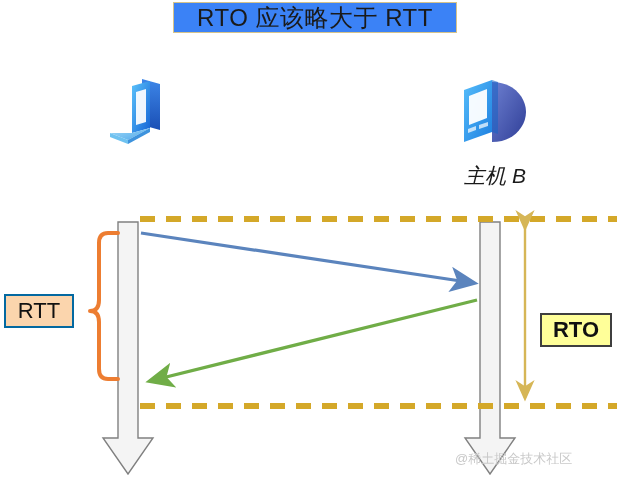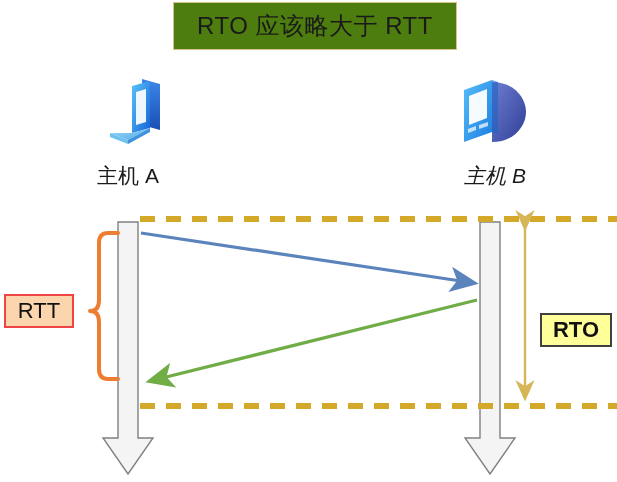--- a/index.html
+++ b/index.html
@@ -24,23 +24,23 @@
     width: 617px;
     height: 482px;
   }
 
   
   .title-box {
     position: absolute;
     left: 173px;
     top: 2px;
     width: 284px;
-    height: 48px;
+    height: 31px;
     box-sizing: border-box;
-    background: #4d7c0f;
+    background: #3b82f6;
     border: 1px solid #d6c38a;
     display: flex;
     align-items: center;
     justify-content: center;
     font-size: 24px;
     color: #1a1a1a;
     letter-spacing: 0.5px;
     z-index: 5;
   }
 
@@ -74,21 +74,21 @@
     font-size: 22px;
     color: #111111;
     z-index: 6;
   }
   #rtt-tag {
     left: 4px;
     top: 294px;
     width: 70px;
     height: 34px;
     background: #fbd5ad;
-    border: 2px solid #ef4444;
+    border: 2px solid #0369a1;
   }
   #rto-tag {
     left: 540px;
     top: 313px;
     width: 72px;
     height: 34px;
     background: #ffff99;
     border: 2px solid #3f3f3f;
     font-weight: bold;
   }
@@ -161,21 +161,20 @@
 
       <polygon points="17,20 35,13 35,42 17,49" fill="#ffffff" opacity="0.95"></polygon>
 
       <polygon points="16,53 24,50 24,54 16,57" fill="#ffffff" opacity="0.7"></polygon>
       <polygon points="27,49 36,46 36,50 27,53" fill="#ffffff" opacity="0.7"></polygon>
 
       <polygon points="40,4 46,6 46,58 40,56" fill="#1b63c4" opacity="0.6"></polygon>
     </svg>
   </div>
 
-  <div class="host-label" id="host-a-label">主机 A</div>
   <div class="host-label" id="host-b-label">主机 B</div>
 
   <svg id="svg-layer" viewBox="0 0 617 482">
     <defs>
       <marker id="blueHead" markerWidth="9" markerHeight="8" refX="7.5" refY="4" orient="auto">
         <path d="M0,0 L9,4 L0,8 L2.2,4 Z" fill="#5b84bd"></path>
       </marker>
       <marker id="greenHead" markerWidth="9" markerHeight="8" refX="7.5" refY="4" orient="auto">
         <path d="M0,0 L9,4 L0,8 L2.2,4 Z" fill="#70ad47"></path>
       </marker>
@@ -205,14 +204,15 @@
   </svg>
 
   <div class="tag-box" id="rtt-tag">
     <span>RTT</span>
   </div>
 
   <div class="tag-box" id="rto-tag">
     <span>RTO</span>
   </div>
 
+  <div id="watermark">@稀土掘金技术社区</div>
 
 </div>
 
 </body></html>

